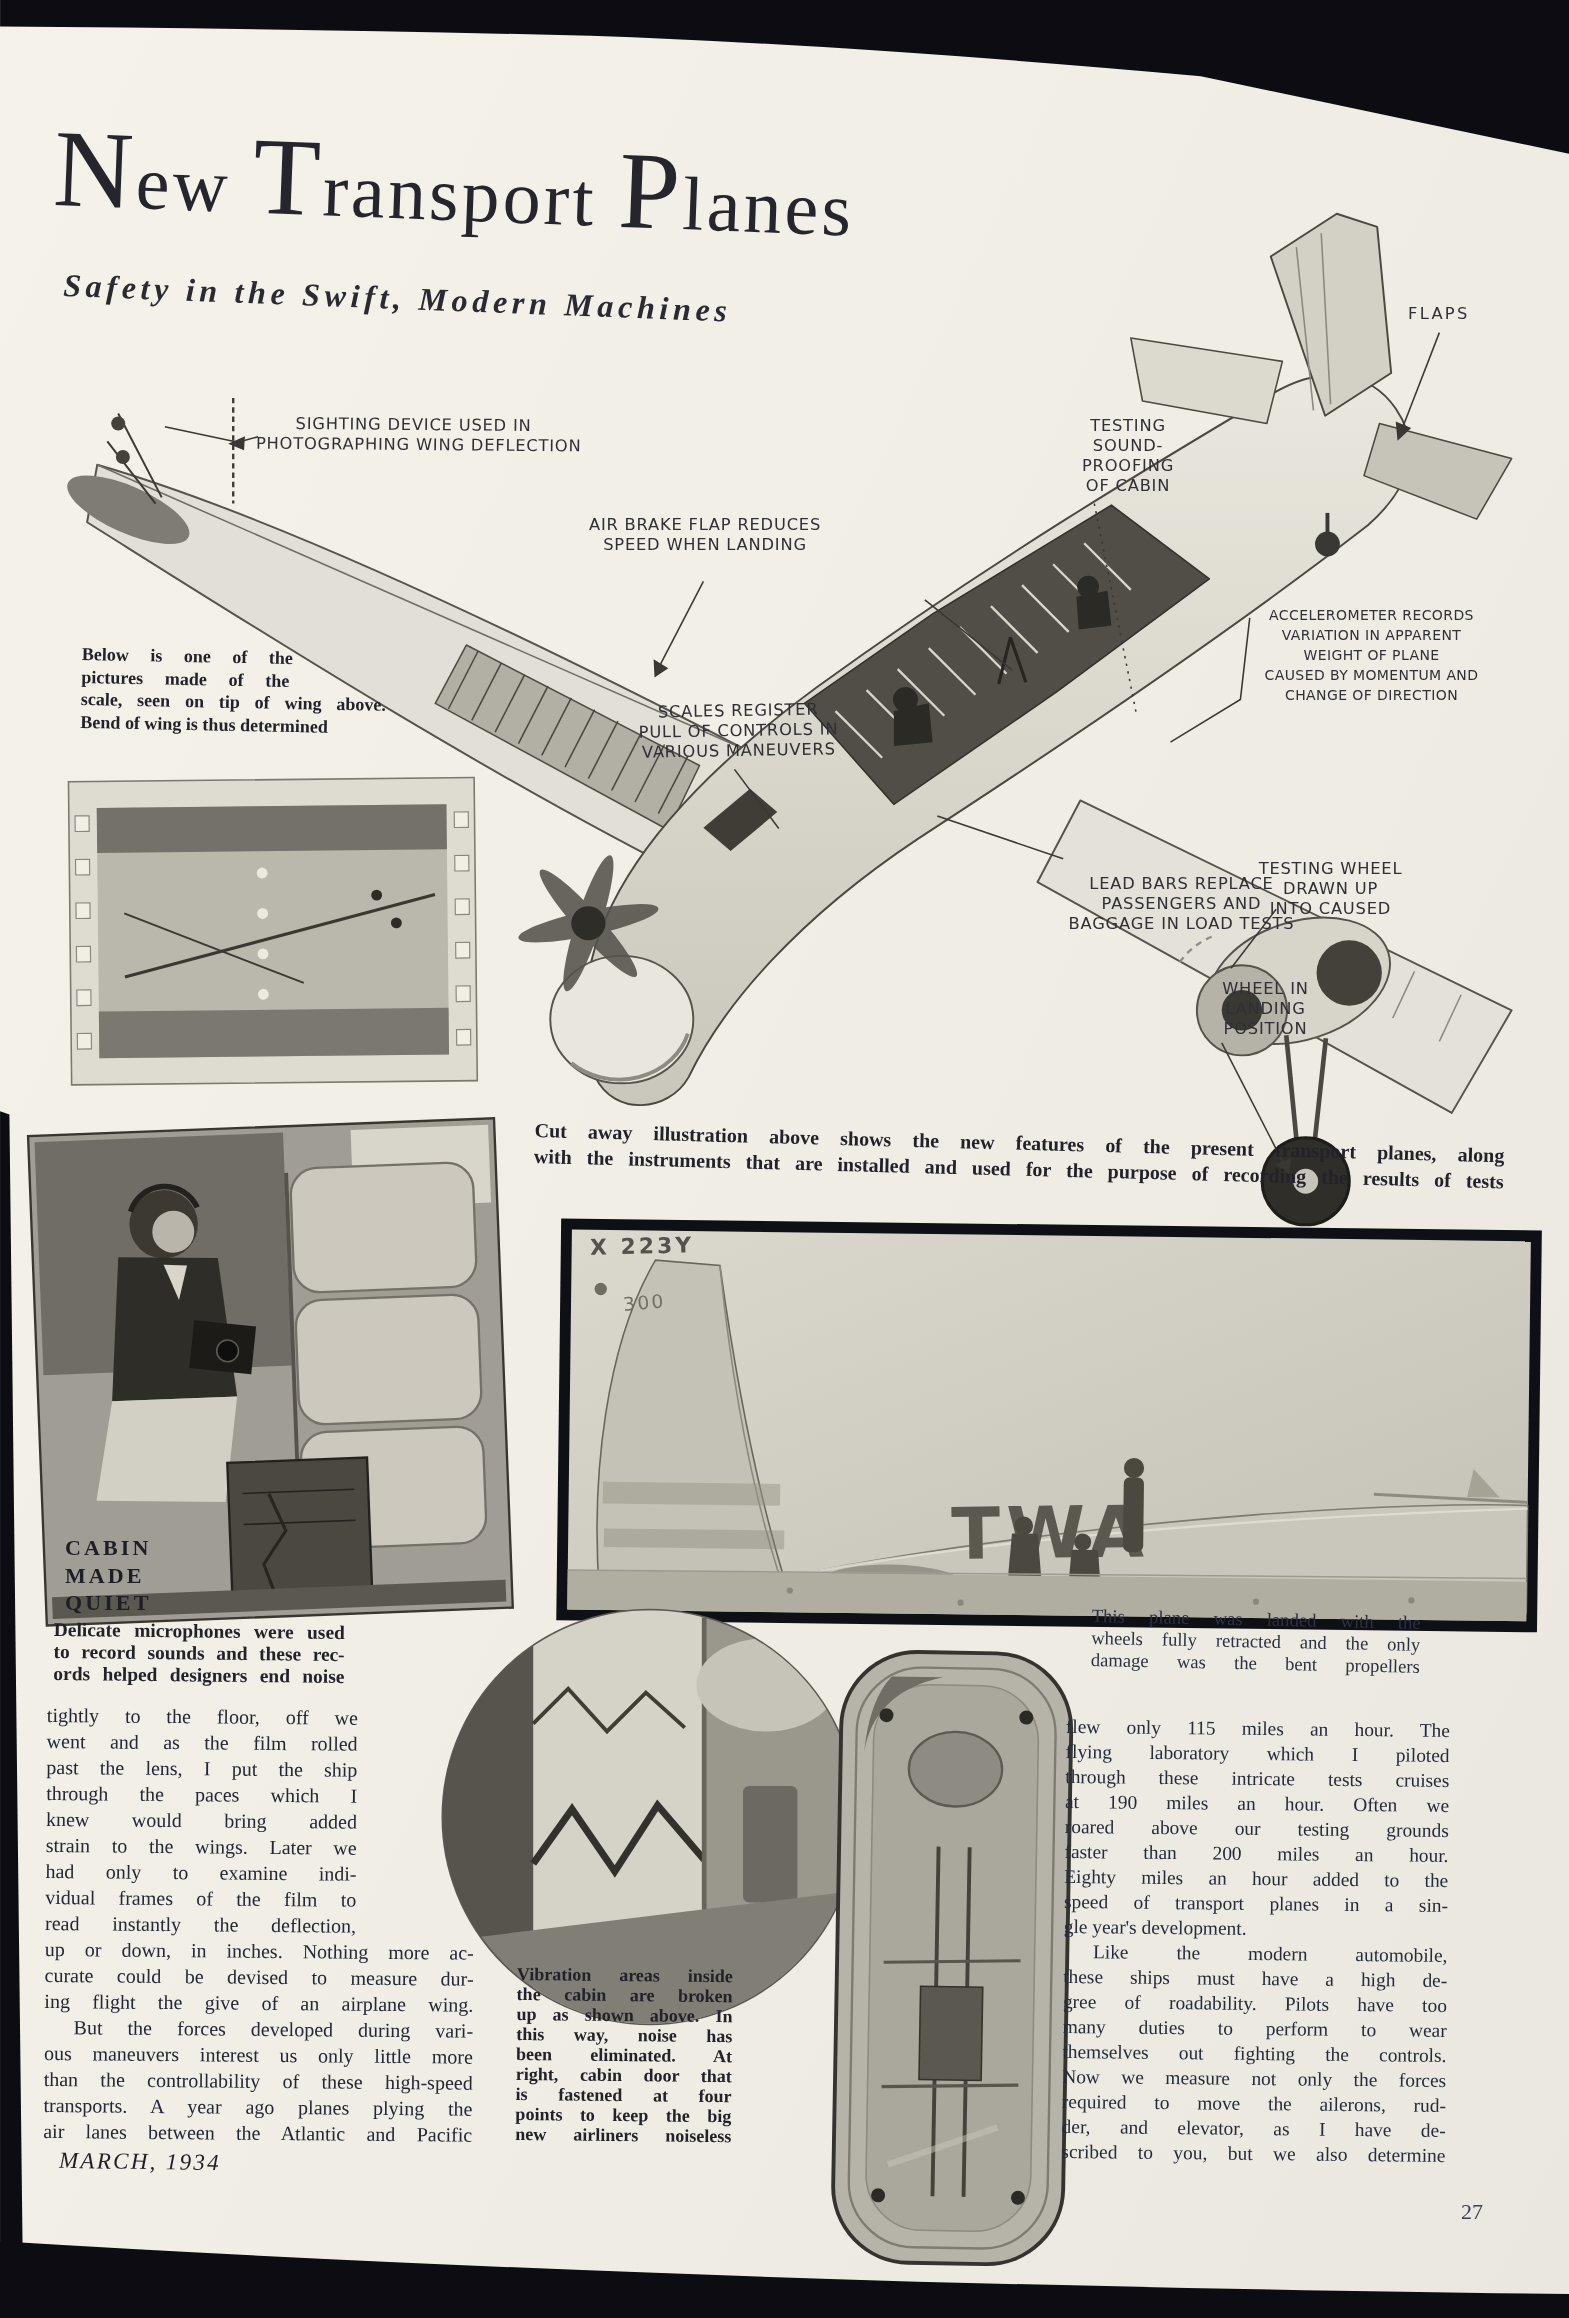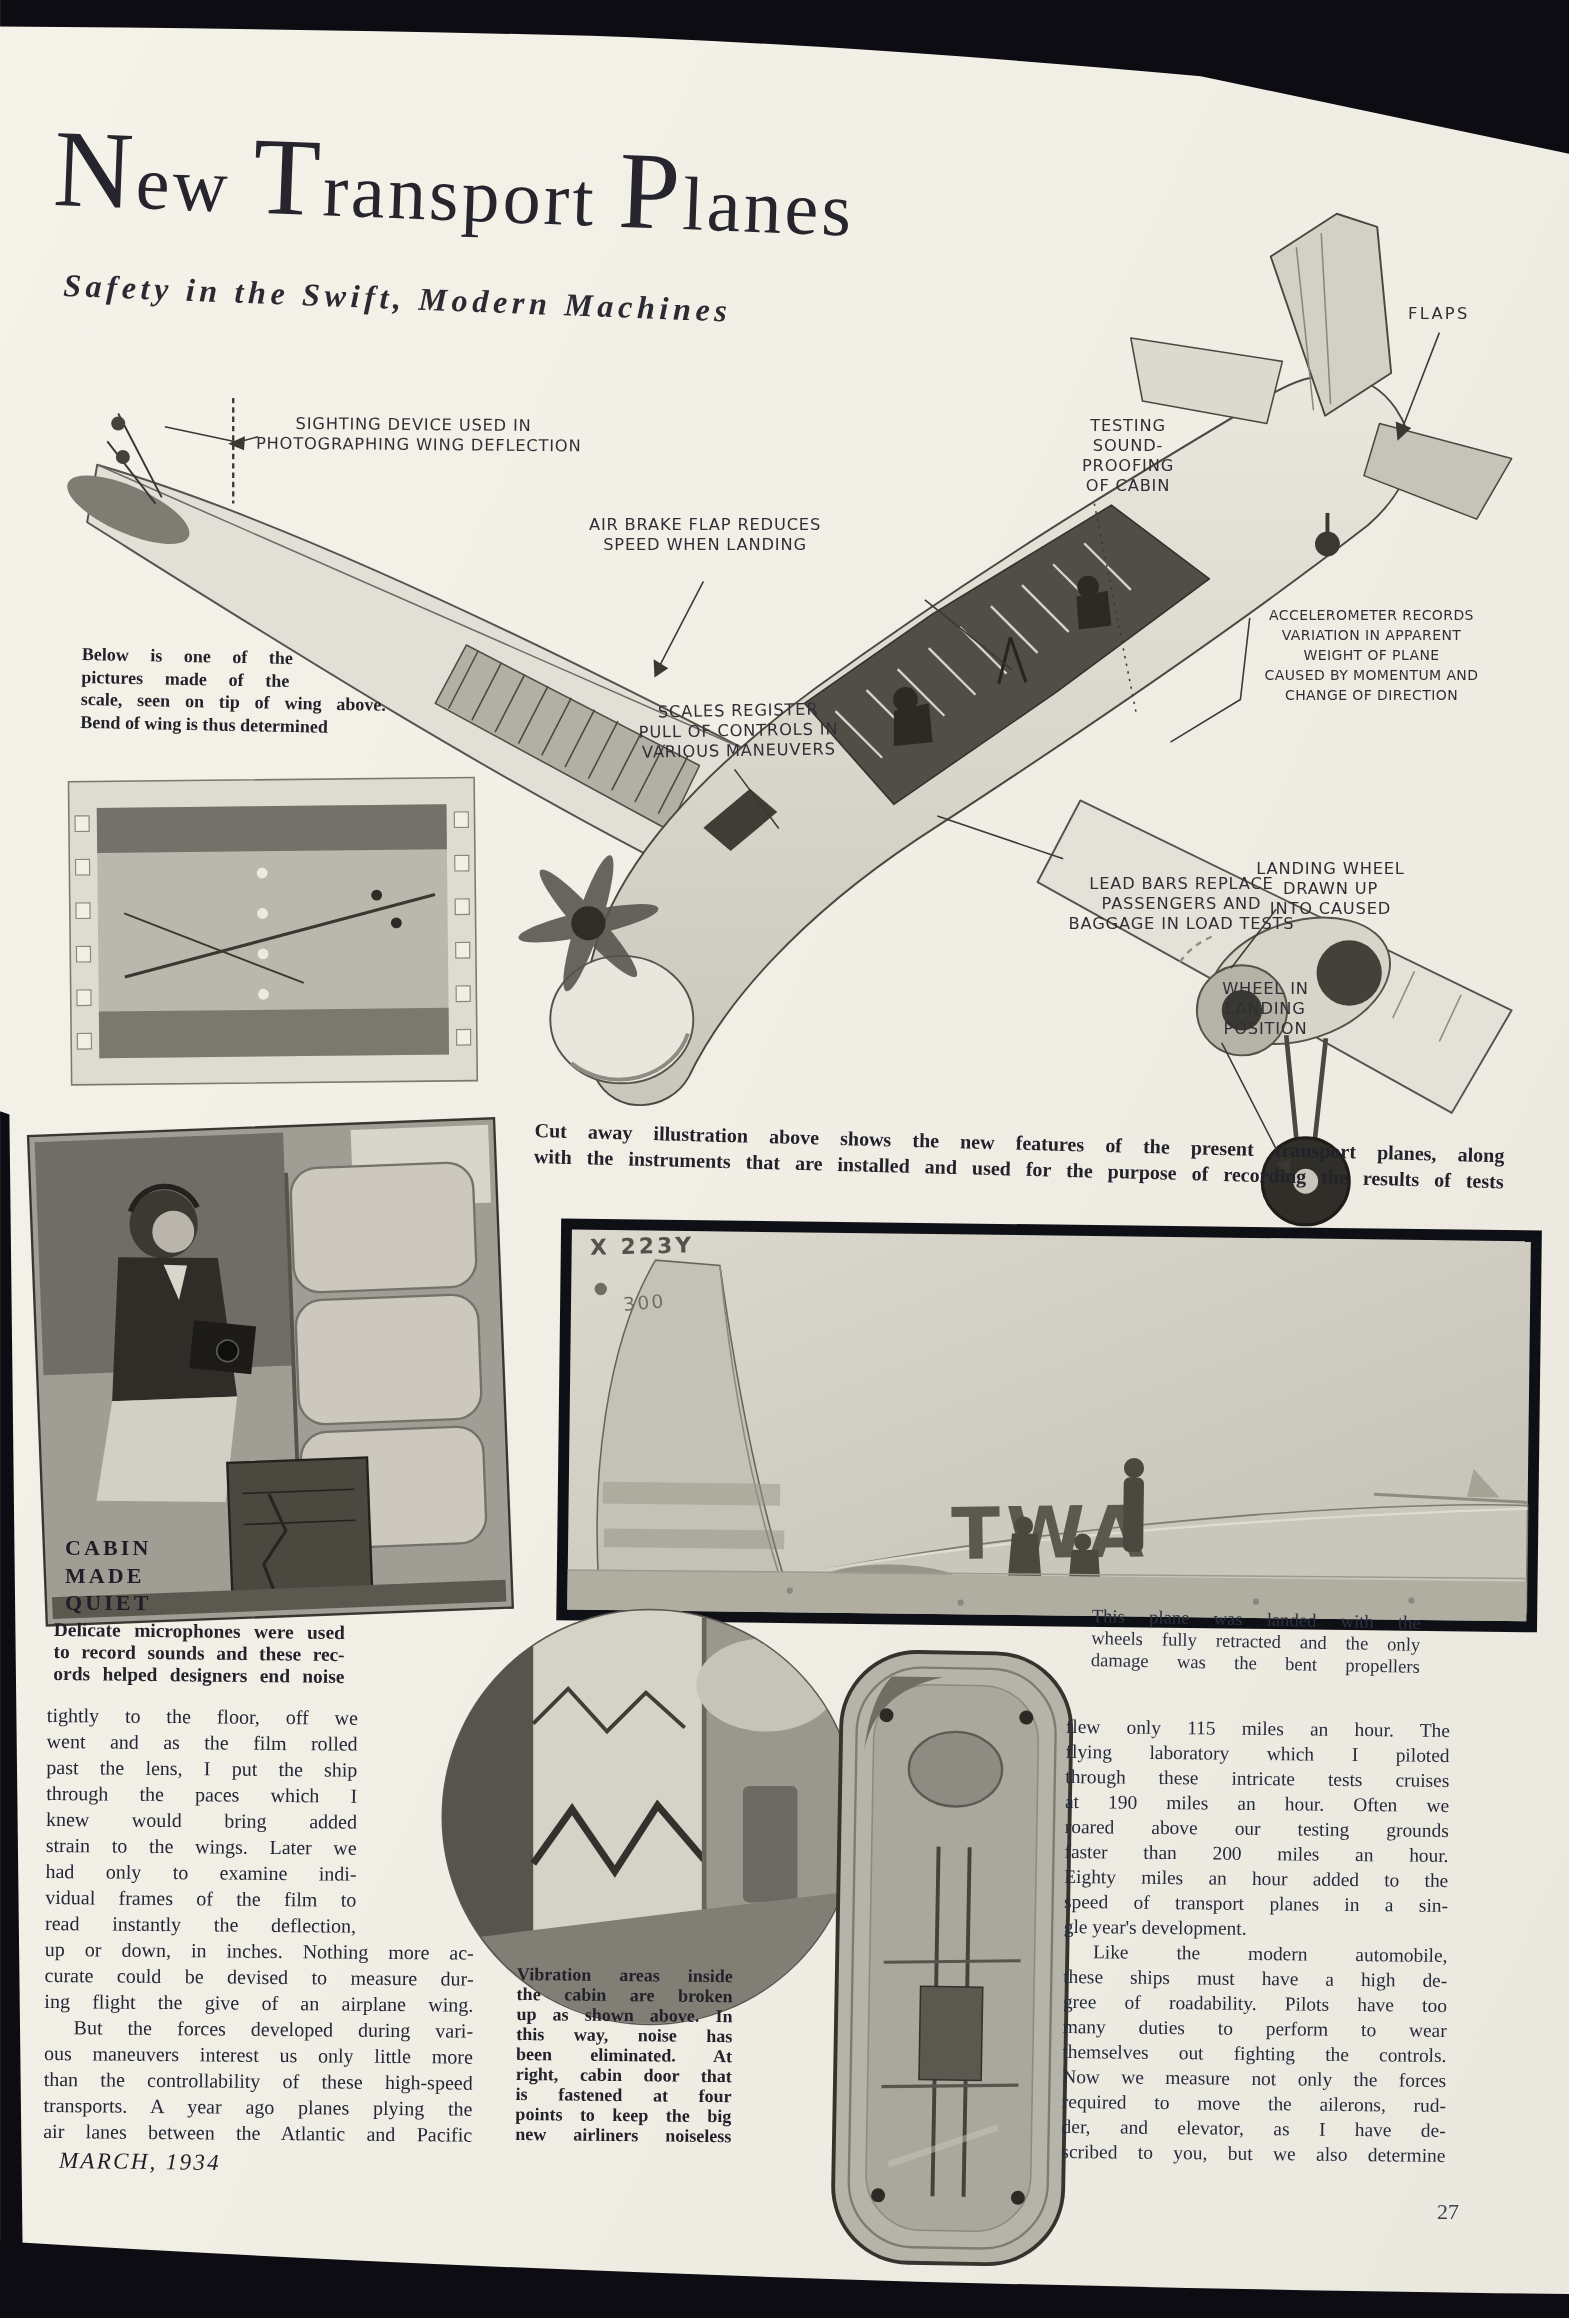--- a/index.html
+++ b/index.html
@@ -36,21 +36,21 @@
   .cabinhead{font-size:22px;line-height:27.6px;letter-spacing:3.1px;font-weight:bold;color:#1f1e26;}
   .miccap{font-size:19.4px;line-height:22px;width:291px;transform:rotate(.6deg);transform-origin:left top;}
   .vibcap{font-size:18px;line-height:20px;width:216px;transform:rotate(.6deg);transform-origin:left top;}
   .twacap{font-size:18.6px;line-height:22px;width:329px;color:#2c3142;transform:rotate(1.2deg);transform-origin:left top;}
 
   .bodycol{font-size:20px;line-height:26px;color:#242736;}
   .bodycol .narrow{width:311px;}
   .bodycol .wide{width:429px;}
   .rightcol{font-size:19.4px;line-height:25px;width:384px;color:#262b3c;transform:rotate(.6deg);transform-origin:left top;}
   .footerissue{font-style:italic;font-size:23px;letter-spacing:2.3px;color:#1f1e26;transform:rotate(.8deg);}
-  .pagenum{font-size:22px;color:#3a4054;}
+  .pagenum{font-size:22px;color:#3a4054;margin-left:24px;}
 </style>
 </head>
 <body>
 
 <div class="page">
 
   <svg class="abs" style="left:0;top:0;z-index:1;" width="1570" height="2319" viewBox="0 0 2020 2984">
     <defs>
       <linearGradient id="g_sky" x1="0" y1="0" x2="1" y2="1">
         <stop offset="0" stop-color="#dbd8ce"></stop>
@@ -330,21 +330,21 @@
       <div class="ln">SCALES REGISTER</div>
       <div class="ln">PULL OF CONTROLS IN</div>
       <div class="ln">VARIOUS MANEUVERS</div>
     </div>
   <div class="abs callout center" style="left:1065px;top:836px;width:233px;z-index:2;margin-top:38px;">
       <div class="ln">LEAD BARS REPLACE</div>
       <div class="ln">PASSENGERS AND</div>
       <div class="ln">BAGGAGE IN LOAD TESTS</div>
     </div>
   <div class="abs callout center" style="left:1253px;top:859px;width:155px;z-index:2;">
-      <div class="ln">LANDING WHEEL</div>
+      <div class="ln">TESTING WHEEL</div>
       <div class="ln">DRAWN UP</div>
       <div class="ln">INTO CAUSED</div>
     </div>
   <div class="abs callout" style="left:1211px;top:979px;width:109px;z-index:2;">
       <div class="ln">WHEEL IN</div>
       <div class="ln">LANDING</div>
       <div class="ln">POSITION</div>
     </div>
 
   <div class="abs cap wingcap" style="left:82px;top:643px;z-index:2;">

